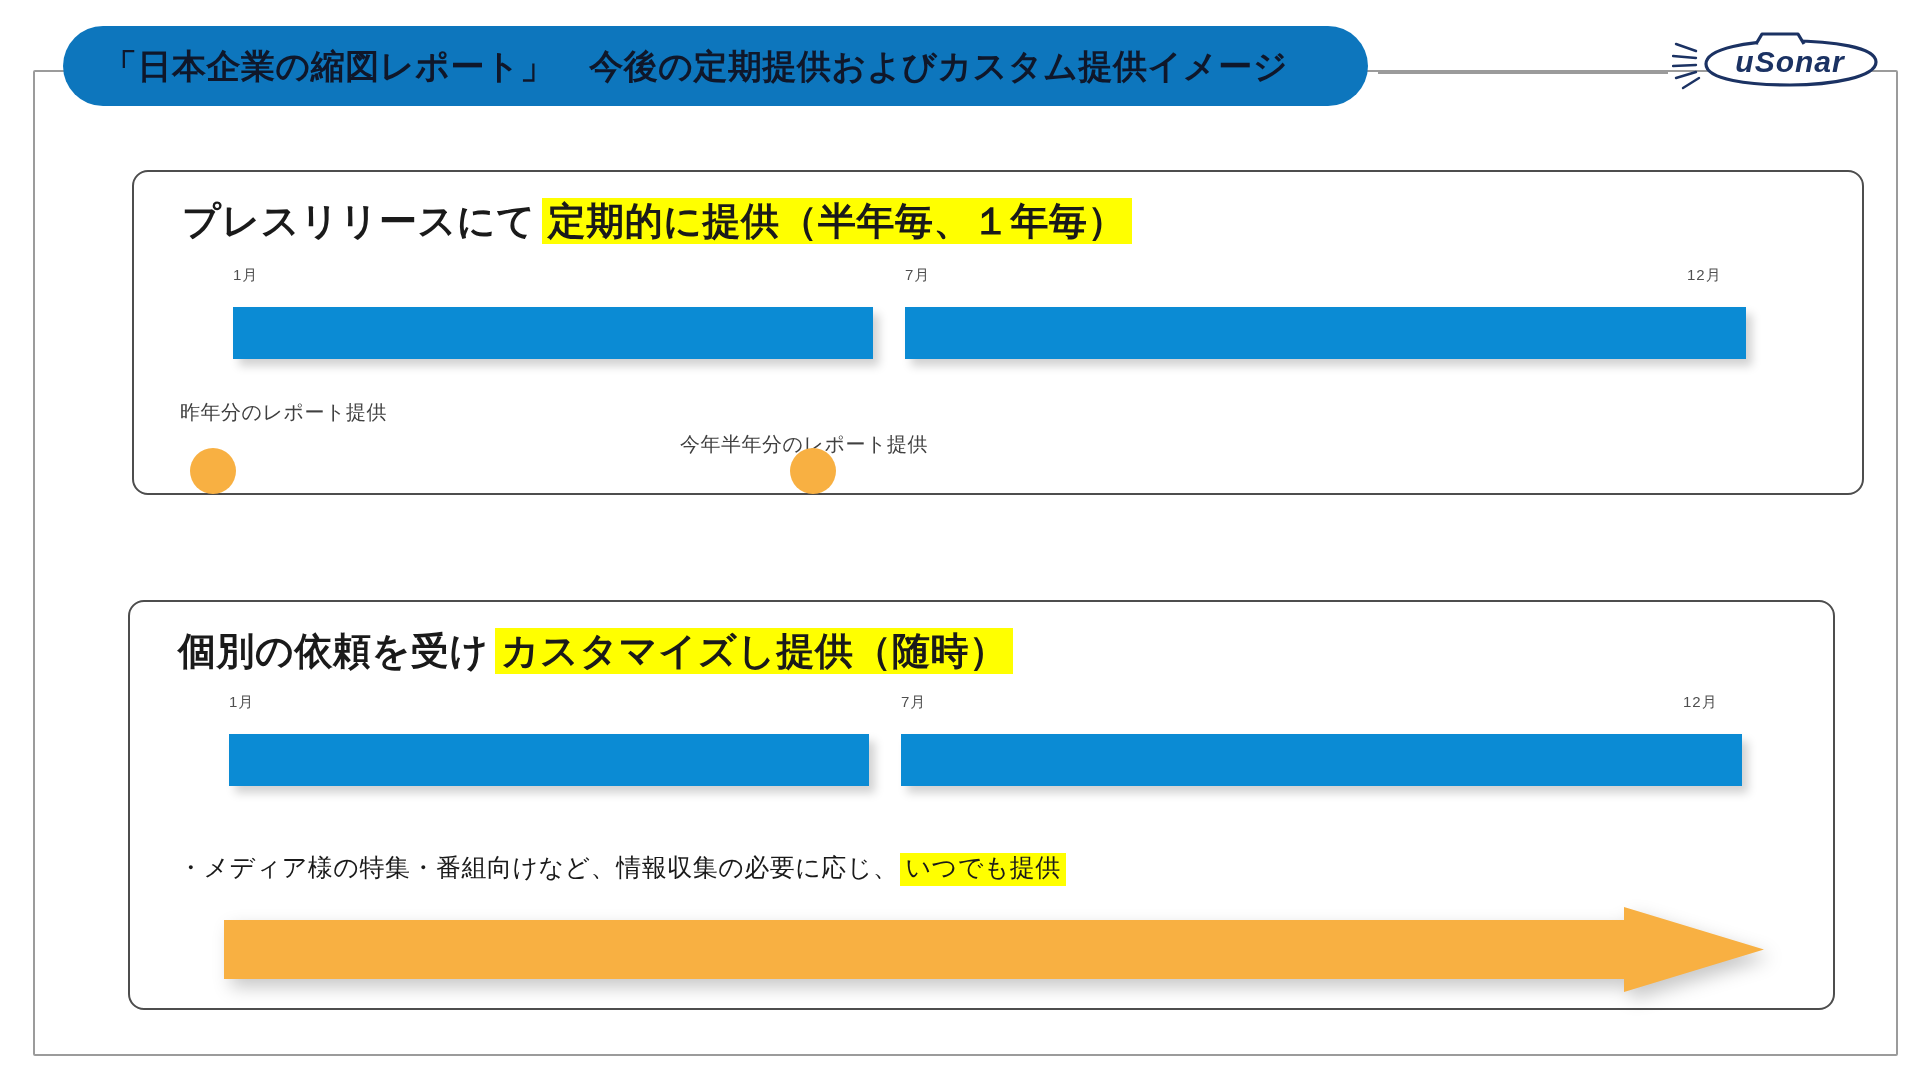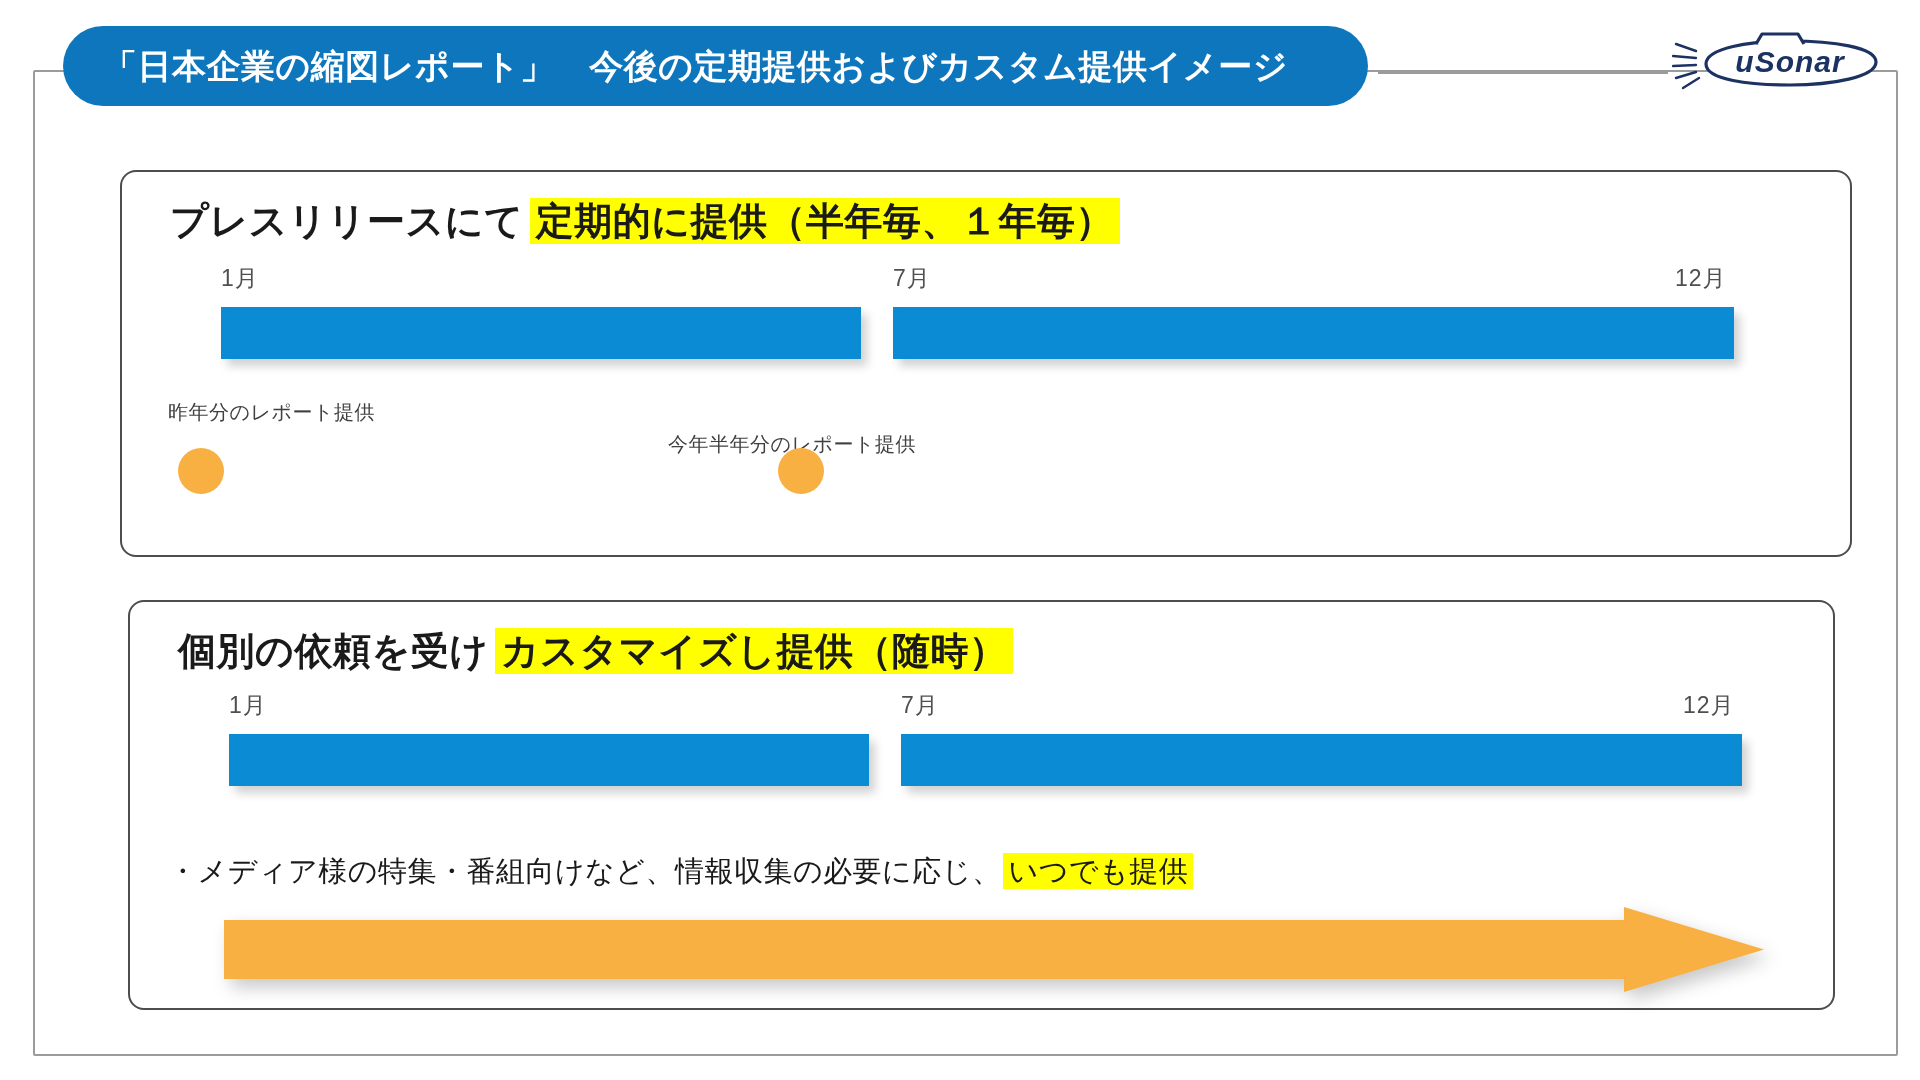--- a/index.html
+++ b/index.html
@@ -37,21 +37,21 @@
     width: 1305px;
     height: 80px;
     background: #0d76bd;
     border-radius: 40px;
     display: flex;
     align-items: center;
     box-shadow: 0 0 0 rgba(0,0,0,0);
     z-index: 5;
   }
   #title-pill .title-text {
-    color: #ffffff;
+    color: #0f172a;
     font-size: 34px;
     font-weight: 700;
     letter-spacing: 0.5px;
     padding-left: 40px;
     white-space: nowrap;
     line-height: 1;
   }
 
   
   #title-connector {
@@ -75,21 +75,21 @@
   }
 
   
   .panel {
     position: absolute;
     box-sizing: border-box;
     background: #ffffff;
     border: 2px solid #4d4d4d;
     border-radius: 16px;
   }
-  #panel-regular { left: 120px; top: 170px; width: 1732px; height: 387px; }
+  #panel-regular { left: 132px; top: 170px; width: 1732px; height: 325px; }
   #panel-custom  { left: 128px; top: 600px; width: 1707px; height: 410px; }
 
   
   .panel-heading {
     position: absolute;
     left: 48px;
     top: 24px;
     font-size: 38px;
     font-weight: 700;
     white-space: nowrap;
@@ -106,21 +106,21 @@
   .timeline {
     position: absolute;
     left: 0;
     top: 0;
     width: 100%;
     height: 100%;
     pointer-events: none;
   }
   .month-label {
     position: absolute;
-    font-size: 23px;
+    font-size: 15px;
     color: #4f4f4f;
     letter-spacing: 1px;
     white-space: nowrap;
     line-height: 1;
   }
   .bar {
     position: absolute;
     height: 52px;
     background: #0b8bd4;
     box-shadow: 6px 7px 9px rgba(0,0,0,0.18);
@@ -138,26 +138,27 @@
     position: absolute;
     width: 46px;
     height: 46px;
     border-radius: 50%;
     background: #f8b042;
   }
 
   
   #custom-bullet {
     position: absolute;
-    left: 38px;
+    left: 48px;
     top: 255px;
-    font-size: 29px;
-    letter-spacing: 0.5px;
-    white-space: nowrap;
-    line-height: 1;
+    font-size: 25px;
+    letter-spacing: 0.5px;
+    white-space: nowrap;
+    line-height: 1;
+    font-family: Liberation Mono, monospace;
   }
   #custom-bullet .hl { margin-left: 2px; padding: 2px 5px; }
 
   #arrow-wrap {
     position: absolute;
     left: 94px;
     top: 305px;
     width: 1540px;
     height: 85px;
     filter: drop-shadow(7px 8px 9px rgba(0,0,0,0.22));

